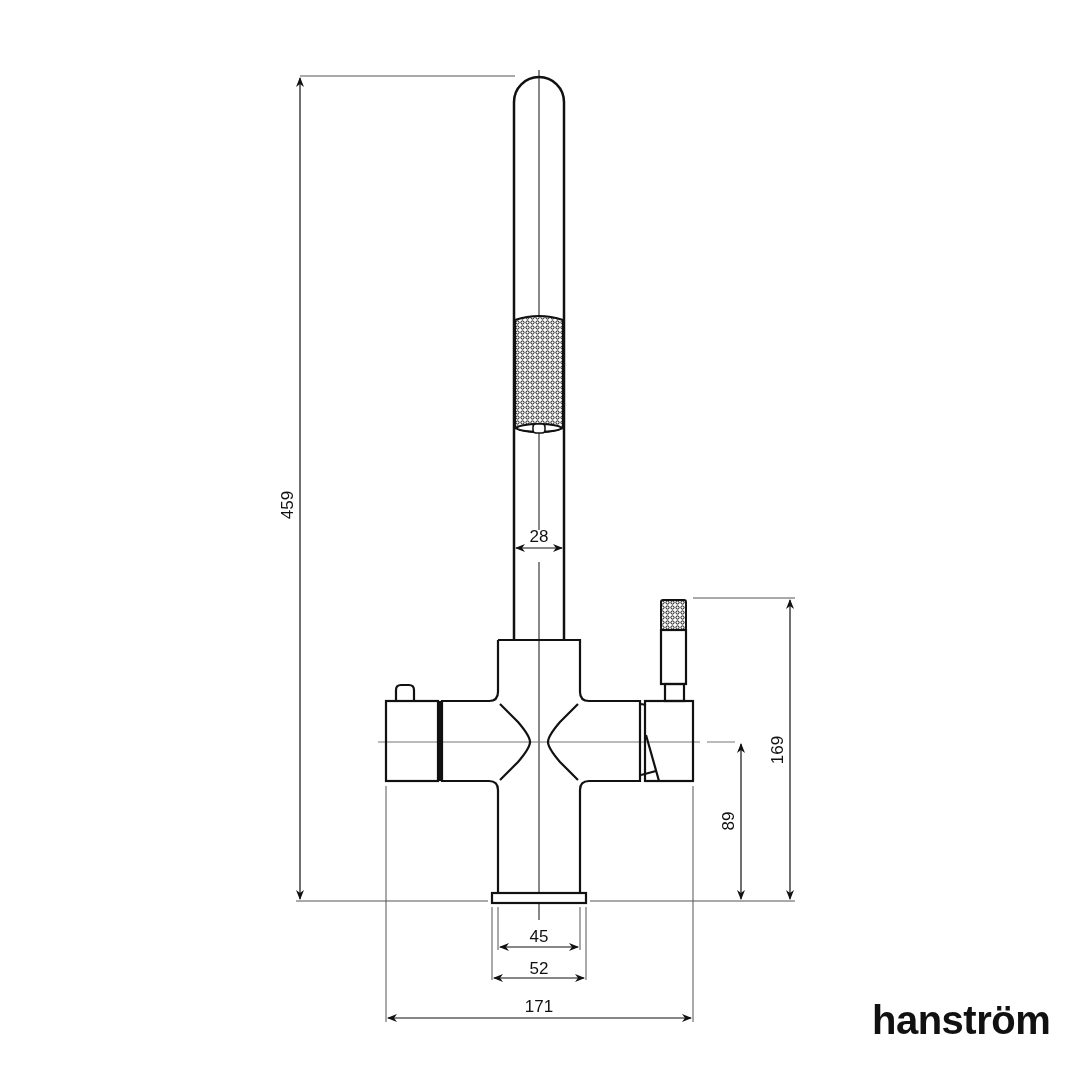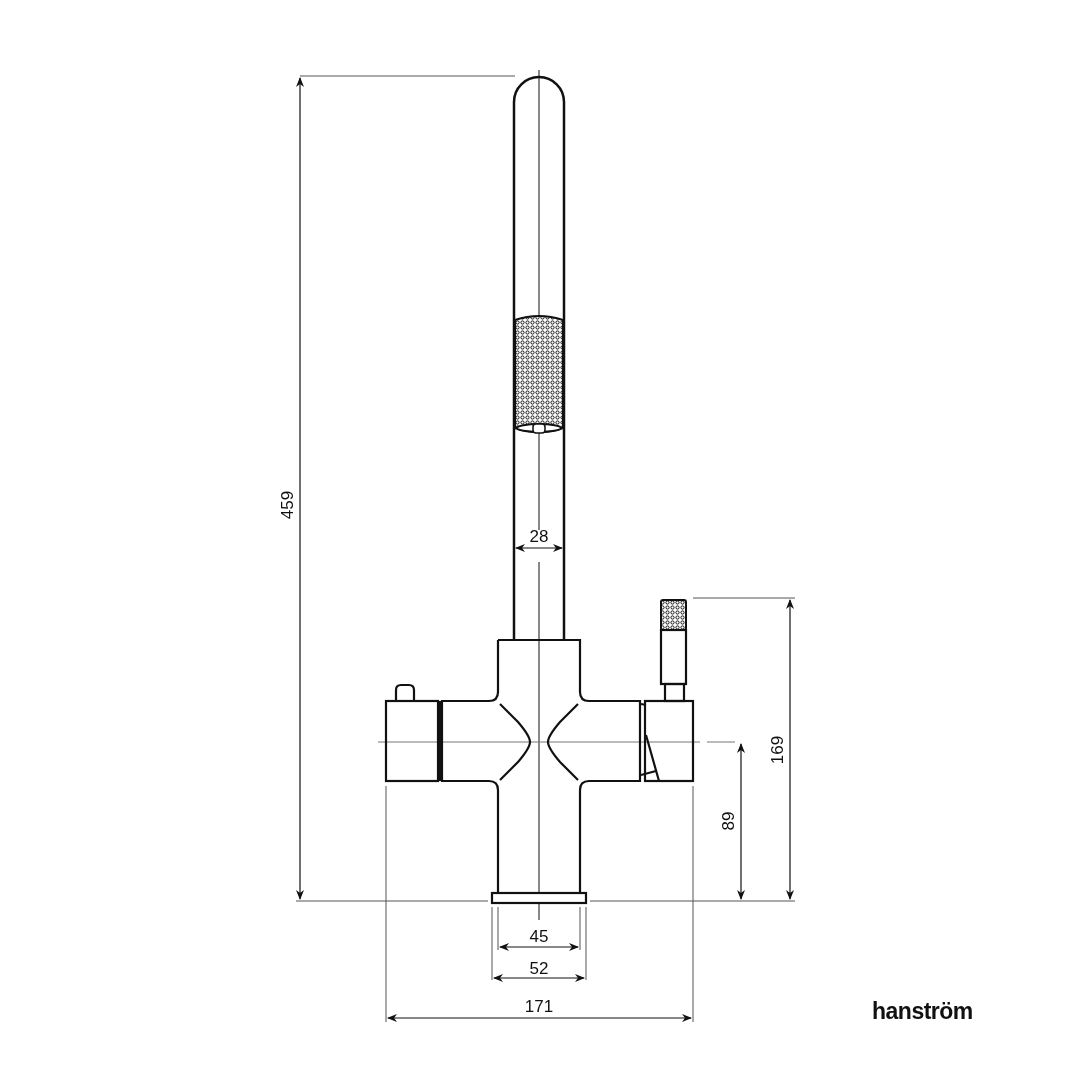--- a/index.html
+++ b/index.html
@@ -1,19 +1,19 @@
 <!DOCTYPE html>
 <html><head>
 <meta charset="utf-8">
 <style>
   html, body { margin:0; padding:0; background:#ffffff; }
   body { width:1080px; height:1080px; position:relative; overflow:hidden; font-family:"Liberation Sans", sans-serif; }
   svg { position:absolute; left:0; top:0; }
   .dim { font-family:"Liberation Sans", sans-serif; font-size:17px; fill:#111; }
-  .brand { position:absolute; left:872px; top:998px; font-family:"Liberation Sans", sans-serif; font-weight:700; font-size:23px; letter-spacing:-0.5px; color:#111; }
+  .brand { position:absolute; left:872px; top:998px; font-family:"Liberation Sans", sans-serif; font-weight:700; font-size:40px; letter-spacing:-0.5px; color:#111; }
 </style>
 </head>
 <body>
 
 <svg width="1080" height="1080" viewBox="0 0 1080 1080">
   <defs>
     <pattern id="knurl" width="5" height="5" patternUnits="userSpaceOnUse">
       <rect width="5" height="5" fill="#fff"></rect>
       <circle cx="2.5" cy="2.5" r="1.6" fill="none" stroke="#111" stroke-width="1"></circle>
     </pattern>

